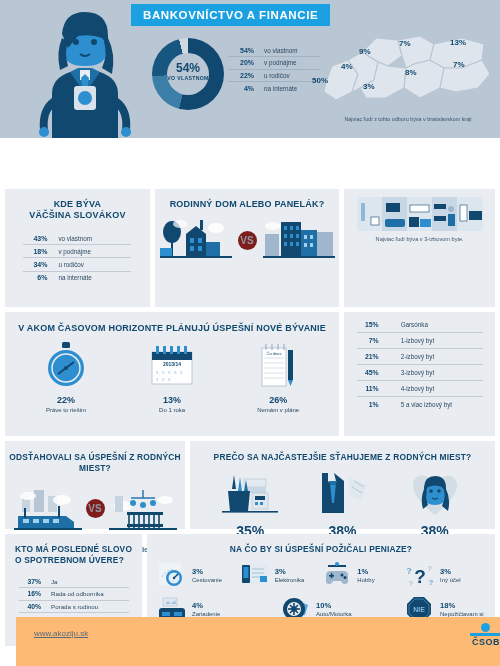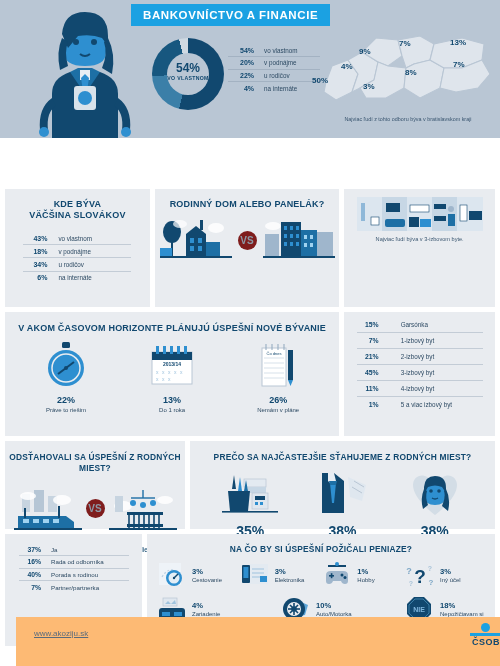--- a/index.html
+++ b/index.html
@@ -583,20 +583,24 @@
             <div class="preco-pct">38%</div>
             <div class="preco-lbl">Kvôli partnerovi/ke</div>
           </div>
         </div>
       </div>
     </div>
 
     <div class="row-cards r5">
 
       <div class="card c-kto">
+        <div class="card-title">
+          <span>KTO MÁ POSLEDNÉ SLOVO</span><br>
+          <span>O SPOTREBNOM ÚVERE?</span>
+        </div>
         <div class="kto-list">
           <div class="row">
             <span class="pct">37%</span>
             <span class="lbl">Ja</span>
           </div>
           <div class="row">
             <span class="pct">16%</span>
             <span class="lbl">Rada od odborníka</span>
           </div>
           <div class="row">

